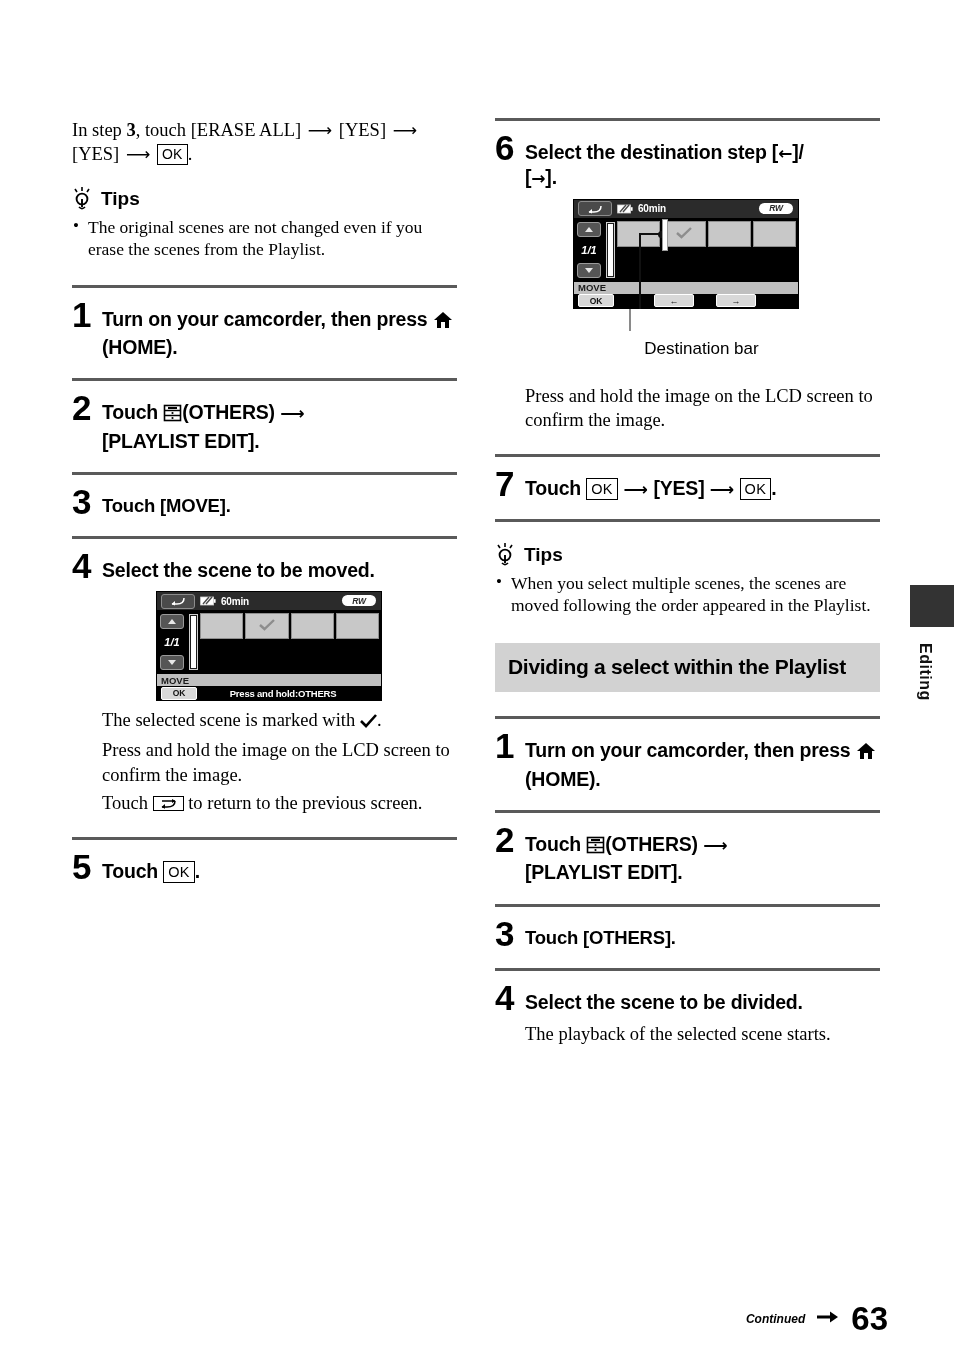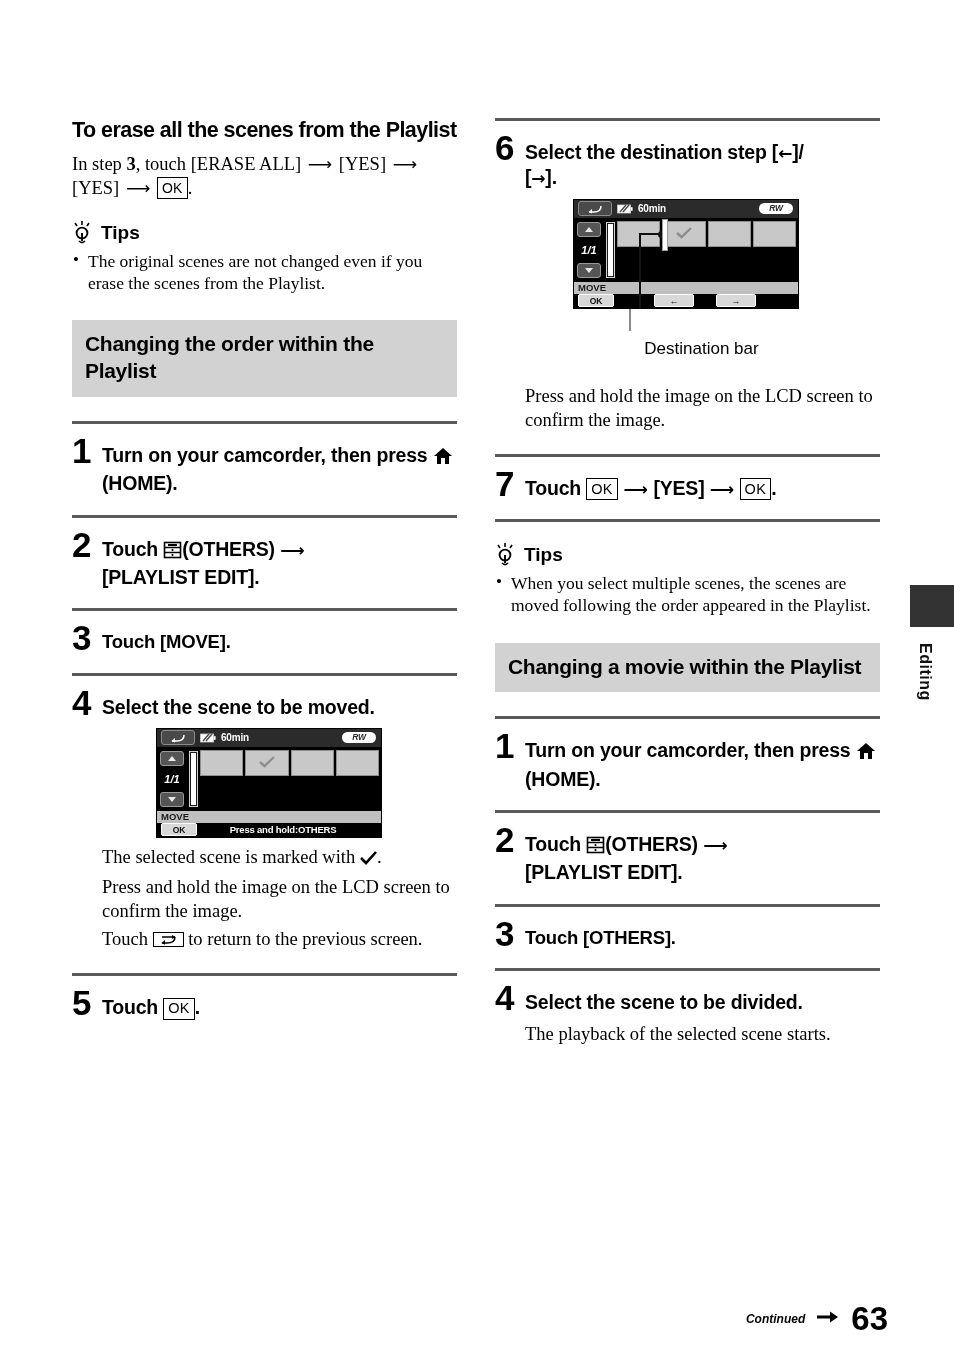--- a/index.html
+++ b/index.html
@@ -223,21 +223,20 @@
     font-weight:bold; font-size:33px; line-height:1;
   }
 </style>
 </head>
 <body>
 
 <div class="page">
 
   <div class="col col-left">
 
-    <div class="sub-heading">To erase all the scenes from the Playlist</div>
 
     <p class="body-text">
       <span>In step </span><b>3</b><span>, touch [ERASE ALL] </span><span class="arr">⟶</span>
       <span>[YES] </span><span class="arr">⟶</span><br>
       <span>[YES] </span><span class="arr">⟶</span>
       <span class="btn-ok serif-ctx">OK</span><span>.</span>
     </p>
 
     <div class="tips-head">
       <span class="bulb">
@@ -249,21 +248,20 @@
           <line x1="10" y1="13" x2="10" y2="21" stroke="#000" stroke-width="1.9"></line>
           <path d="M7 21 q3 3 6 0" fill="none" stroke="#000" stroke-width="1.7"></path>
         </svg>
       </span>
       <span class="tips-label">Tips</span>
     </div>
     <ul class="tips-list">
       <li>The original scenes are not changed even if you erase the scenes from the Playlist.</li>
     </ul>
 
-    <div class="section-band">Changing the order within the Playlist</div>
 
     <div style="margin-top:24px;">
       <div class="rule"></div>
       <div class="step">
         <div class="step-row">
           <div class="step-num">1</div>
           <div class="step-body">
             <span>Turn on your camcorder, then press </span><span class="home-ico"><svg width="20" height="18" viewBox="0 0 20 18">
                   <path d="M10 1 L19 9 L16 9 L16 17 L12 17 L12 11 L8 11 L8 17 L4 17 L4 9 L1 9 Z" fill="#000"></path>
                 </svg></span><span> (HOME).</span>
@@ -507,21 +505,21 @@
           <line x1="10" y1="13" x2="10" y2="21" stroke="#000" stroke-width="1.9"></line>
           <path d="M7 21 q3 3 6 0" fill="none" stroke="#000" stroke-width="1.7"></path>
         </svg>
       </span>
       <span class="tips-label">Tips</span>
     </div>
     <ul class="tips-list">
       <li>When you select multiple scenes, the scenes are moved following the order appeared in the Playlist.</li>
     </ul>
 
-    <div class="section-band">Changing a movie within the Playlist</div>
+    <div class="section-band">Dividing a select within the Playlist</div>
 
     <div style="margin-top:24px;">
       <div class="rule"></div>
       <div class="step">
         <div class="step-row">
           <div class="step-num">1</div>
           <div class="step-body">
             <span>Turn on your camcorder, then press </span><span class="home-ico"><svg width="20" height="18" viewBox="0 0 20 18">
                   <path d="M10 1 L19 9 L16 9 L16 17 L12 17 L12 11 L8 11 L8 17 L4 17 L4 9 L1 9 Z" fill="#000"></path>
                 </svg></span><span> (HOME).</span>

